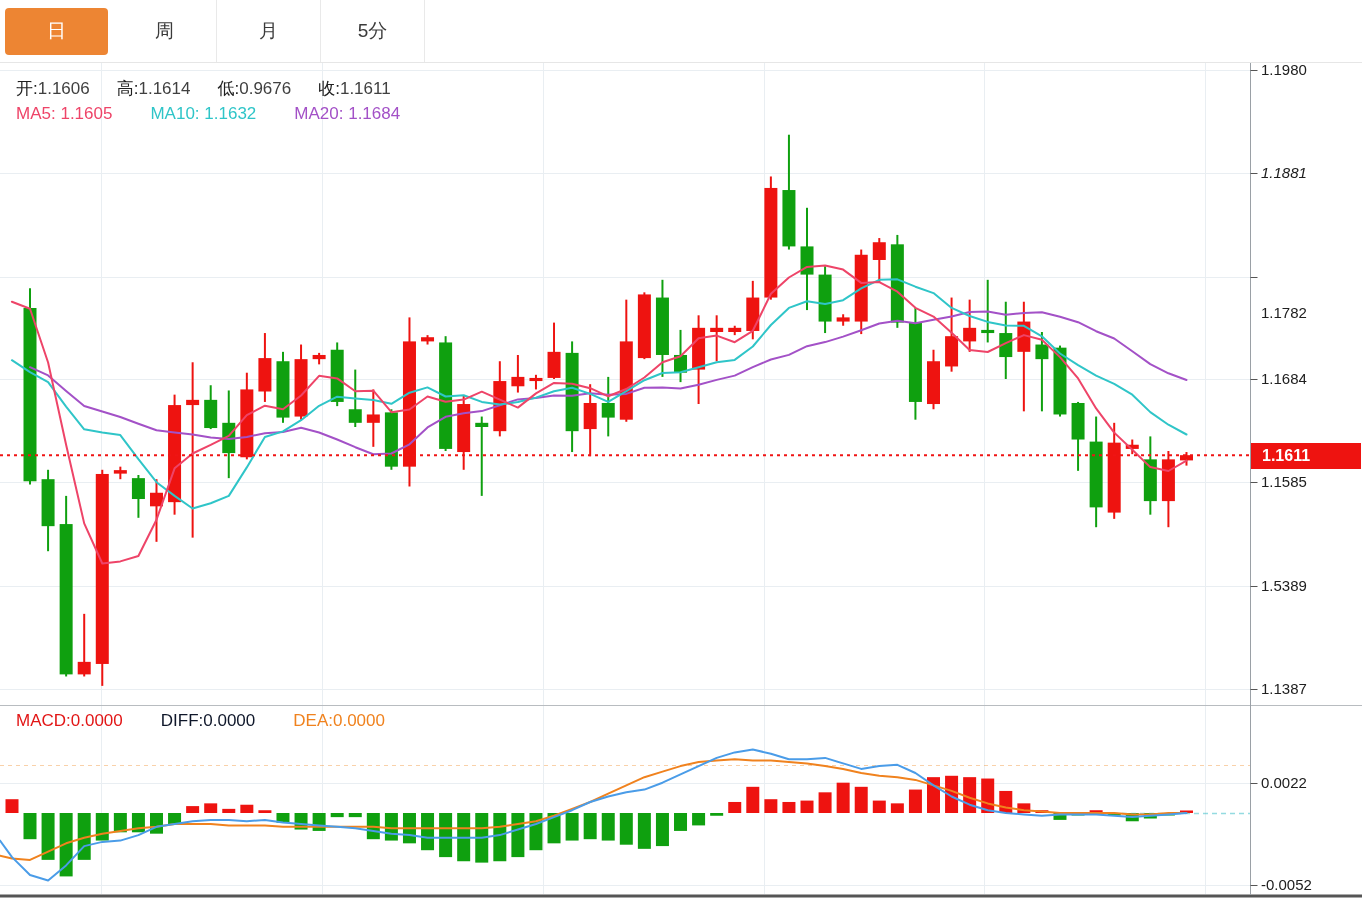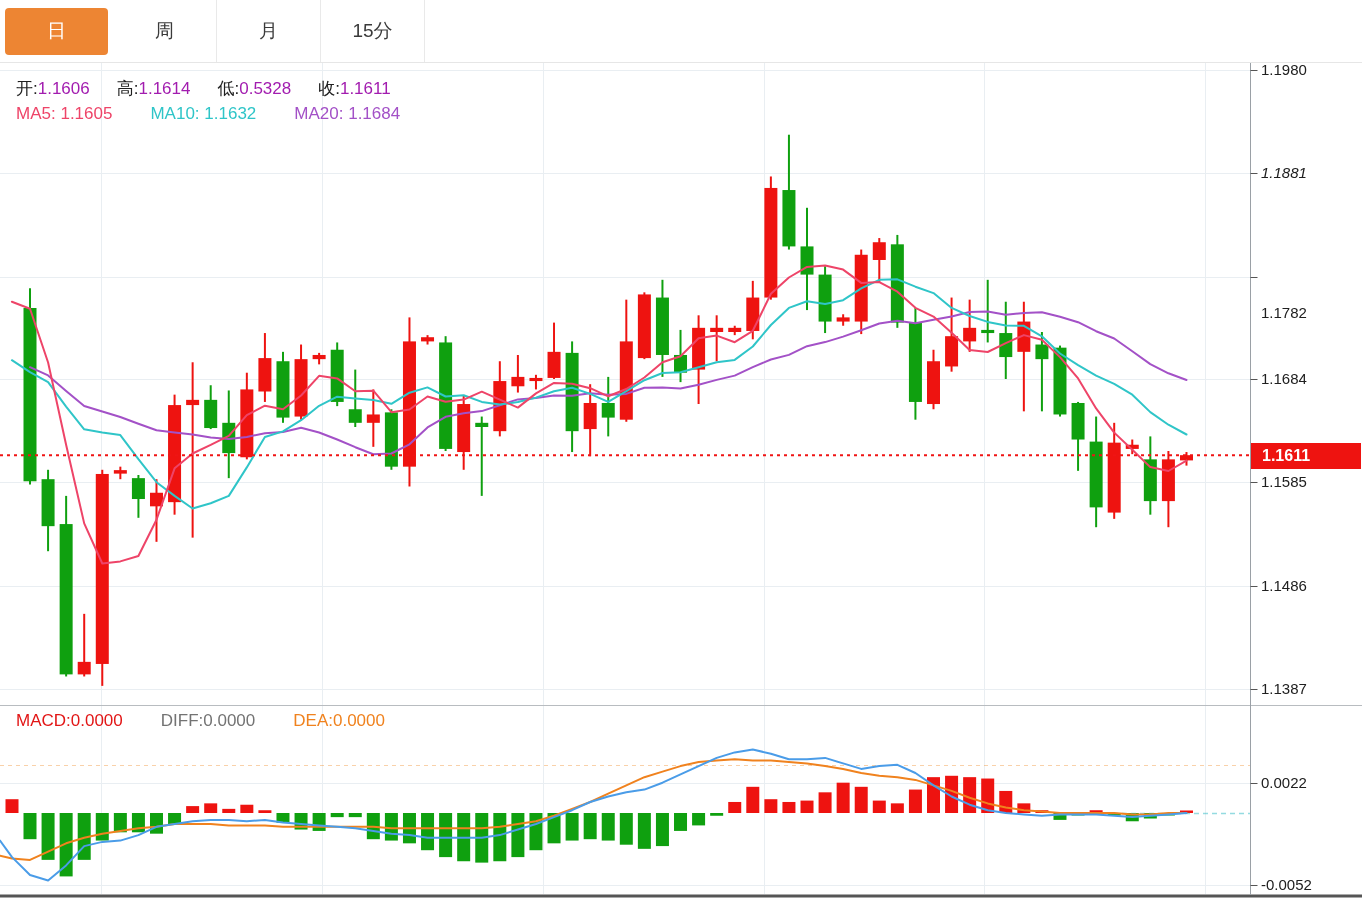--- a/index.html
+++ b/index.html
@@ -15,33 +15,33 @@
   .ovl{position:absolute;white-space:nowrap;}
   .lbl{color:#202020;}
   .axis-lab{position:absolute;left:1261px;font-size:15px;color:#202020;}
   #legend1{left:16px;top:77px;font-size:17px;}
   #legend2{left:16px;top:104px;font-size:17px;}
   #legend3{left:16px;top:711px;font-size:17px;}
   .pair{margin-right:27px;}
   .pair3{margin-right:38px;}
   #price-tag{position:absolute;left:1251px;top:443px;width:110px;height:26px;background:#ee1310;color:#fff;font-size:16px;font-weight:bold;display:flex;align-items:center;padding-left:11px;box-sizing:border-box;}
 </style>
-<style>.val-red{color:#a21caf;} .c-ma5{color:#ee4468;} .c-ma10{color:#2fc5c8;} .c-ma20{color:#a351c7;}
-.c-macd{color:#e21616;} .c-diff{color:#737373;} .c-dea{color:#f0821e;}</style></head>
+<style>.val-red{color:#404040;} .c-ma5{color:#ee4468;} .c-ma10{color:#2fc5c8;} .c-ma20{color:#a351c7;}
+.c-macd{color:#e21616;} .c-diff{color:#0f172a;} .c-dea{color:#f0821e;}</style></head>
 <body>
 
 <div id="stage">
 
   <div id="tabbar">
       <div class="tab first active">
         <div class="pill">日</div>
       </div>
       <div class="tab">周</div>
       <div class="tab">月</div>
-      <div class="tab">15分</div>
+      <div class="tab">5分</div>
     </div>
 
   <svg id="chartsvg" width="1362" height="903">
       <line x1="101.5" y1="63" x2="101.5" y2="894" stroke="#e9eef2" stroke-width="1"></line>
       <line x1="322.5" y1="63" x2="322.5" y2="894" stroke="#e9eef2" stroke-width="1"></line>
       <line x1="543.5" y1="63" x2="543.5" y2="894" stroke="#e9eef2" stroke-width="1"></line>
       <line x1="764.5" y1="63" x2="764.5" y2="894" stroke="#e9eef2" stroke-width="1"></line>
       <line x1="984.5" y1="63" x2="984.5" y2="894" stroke="#e9eef2" stroke-width="1"></line>
       <line x1="1205.5" y1="63" x2="1205.5" y2="894" stroke="#e9eef2" stroke-width="1"></line>
       <line x1="0" y1="70.5" x2="1250.5" y2="70.5" stroke="#e9eef2" stroke-width="1"></line>
@@ -266,37 +266,37 @@
       <line x1="1250.5" y1="277.5" x2="1257.5" y2="277.5" stroke="#555" stroke-width="1"></line>
       <line x1="1250.5" y1="379.5" x2="1257.5" y2="379.5" stroke="#555" stroke-width="1"></line>
       <line x1="1250.5" y1="482.5" x2="1257.5" y2="482.5" stroke="#555" stroke-width="1"></line>
       <line x1="1250.5" y1="586.5" x2="1257.5" y2="586.5" stroke="#555" stroke-width="1"></line>
       <line x1="1250.5" y1="689.5" x2="1257.5" y2="689.5" stroke="#555" stroke-width="1"></line>
       <line x1="1250.5" y1="783.5" x2="1257.5" y2="783.5" stroke="#555" stroke-width="1"></line>
       <line x1="1250.5" y1="885.5" x2="1257.5" y2="885.5" stroke="#555" stroke-width="1"></line>
     </svg>
 
   <div class="ovl" id="legend1">
-    <span class="pair"><span class="lbl">开:</span><span class="val-red">1.1606</span></span><span class="pair"><span class="lbl">高:</span><span class="val-red">1.1614</span></span><span class="pair"><span class="lbl">低:</span><span class="val-red">0.5328</span></span><span class="pair"><span class="lbl">收:</span><span class="val-red">1.1611</span></span>
+    <span class="pair"><span class="lbl">开:</span><span class="val-red">1.1606</span></span><span class="pair"><span class="lbl">高:</span><span class="val-red">1.1614</span></span><span class="pair"><span class="lbl">低:</span><span class="val-red">0.9676</span></span><span class="pair"><span class="lbl">收:</span><span class="val-red">1.1611</span></span>
   </div>
 
   <div class="ovl" id="legend2">
     <span class="pair3 c-ma5"><span>MA5:</span> <span>1.1605</span></span><span class="pair3 c-ma10"><span>MA10:</span> <span>1.1632</span></span><span class="pair3 c-ma20"><span>MA20:</span> <span>1.1684</span></span>
   </div>
 
   <div class="ovl" id="legend3">
     <span class="pair3 c-macd"><span>MACD:</span><span>0.0000</span></span><span class="pair3 c-diff"><span>DIFF:</span><span>0.0000</span></span><span class="pair3 c-dea"><span>DEA:</span><span>0.0000</span></span>
   </div>
 
   <div id="price-tag">1.1611</div>
 
   <div id="axis-labels">
       <div class="axis-lab" style="top: 61px;">1.1980</div>
       <div class="axis-lab" style="top: 164px; font-style: italic;">1.1881</div>
       <div class="axis-lab" style="top: 268px; margin-top: 36px;">1.1782</div>
       <div class="axis-lab" style="top: 370px;">1.1684</div>
       <div class="axis-lab" style="top: 473px;">1.1585</div>
-      <div class="axis-lab" style="top: 577px;">1.1486</div>
+      <div class="axis-lab" style="top: 577px;">1.5389</div>
       <div class="axis-lab" style="top: 680px;">1.1387</div>
       <div class="axis-lab" style="top: 774px;">0.0022</div>
       <div class="axis-lab" style="top: 876px;">-0.0052</div>
     </div>
 </div>
 
 </body></html>

